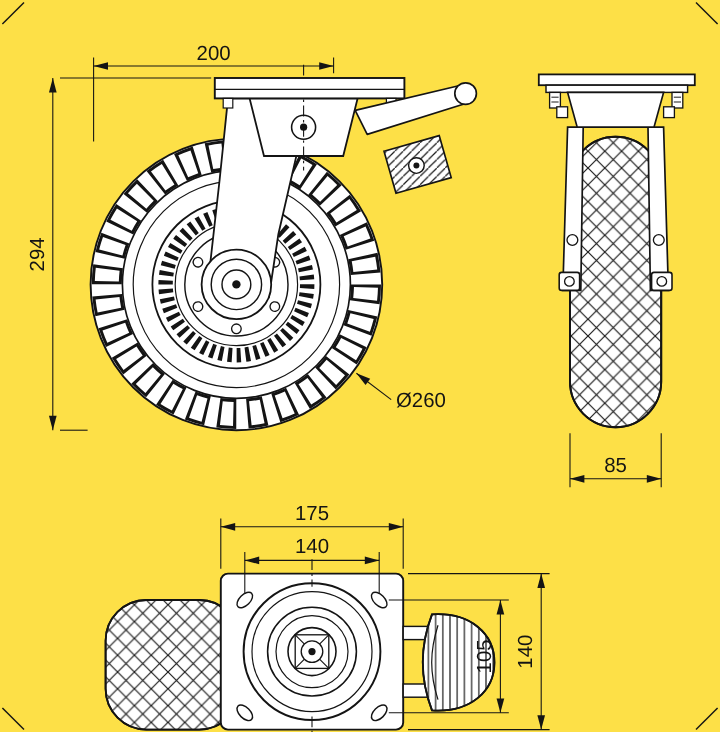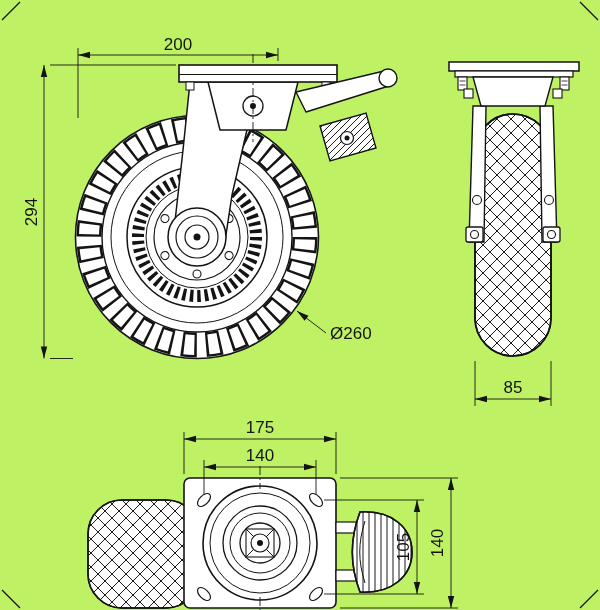--- a/index.html
+++ b/index.html
@@ -1,16 +1,16 @@
 <!DOCTYPE html>
 <html><head>
 <meta charset="utf-8">
 <style>
   html,body{margin:0;padding:0;background:#ffffff;}
-  .sheet{position:relative;width:600px;height:610px;background:#bef264;overflow:hidden;}
+  .sheet{position:relative;width:600px;height:610px;background:#fde047;overflow:hidden;}
   svg{display:block;}
   svg text{font-family:"Liberation Sans", sans-serif;font-size:17px;fill:#141414;}
   .obj{stroke:#141414;fill:none;}
   .wht{stroke:#141414;fill:#ffffff;}
   .dim{stroke:#141414;stroke-width:0.9;fill:none;}
   .cl{stroke:#141414;stroke-width:0.9;fill:none;stroke-dasharray:9 3 2 3;}
 </style>
 </head>
 <body>
 

